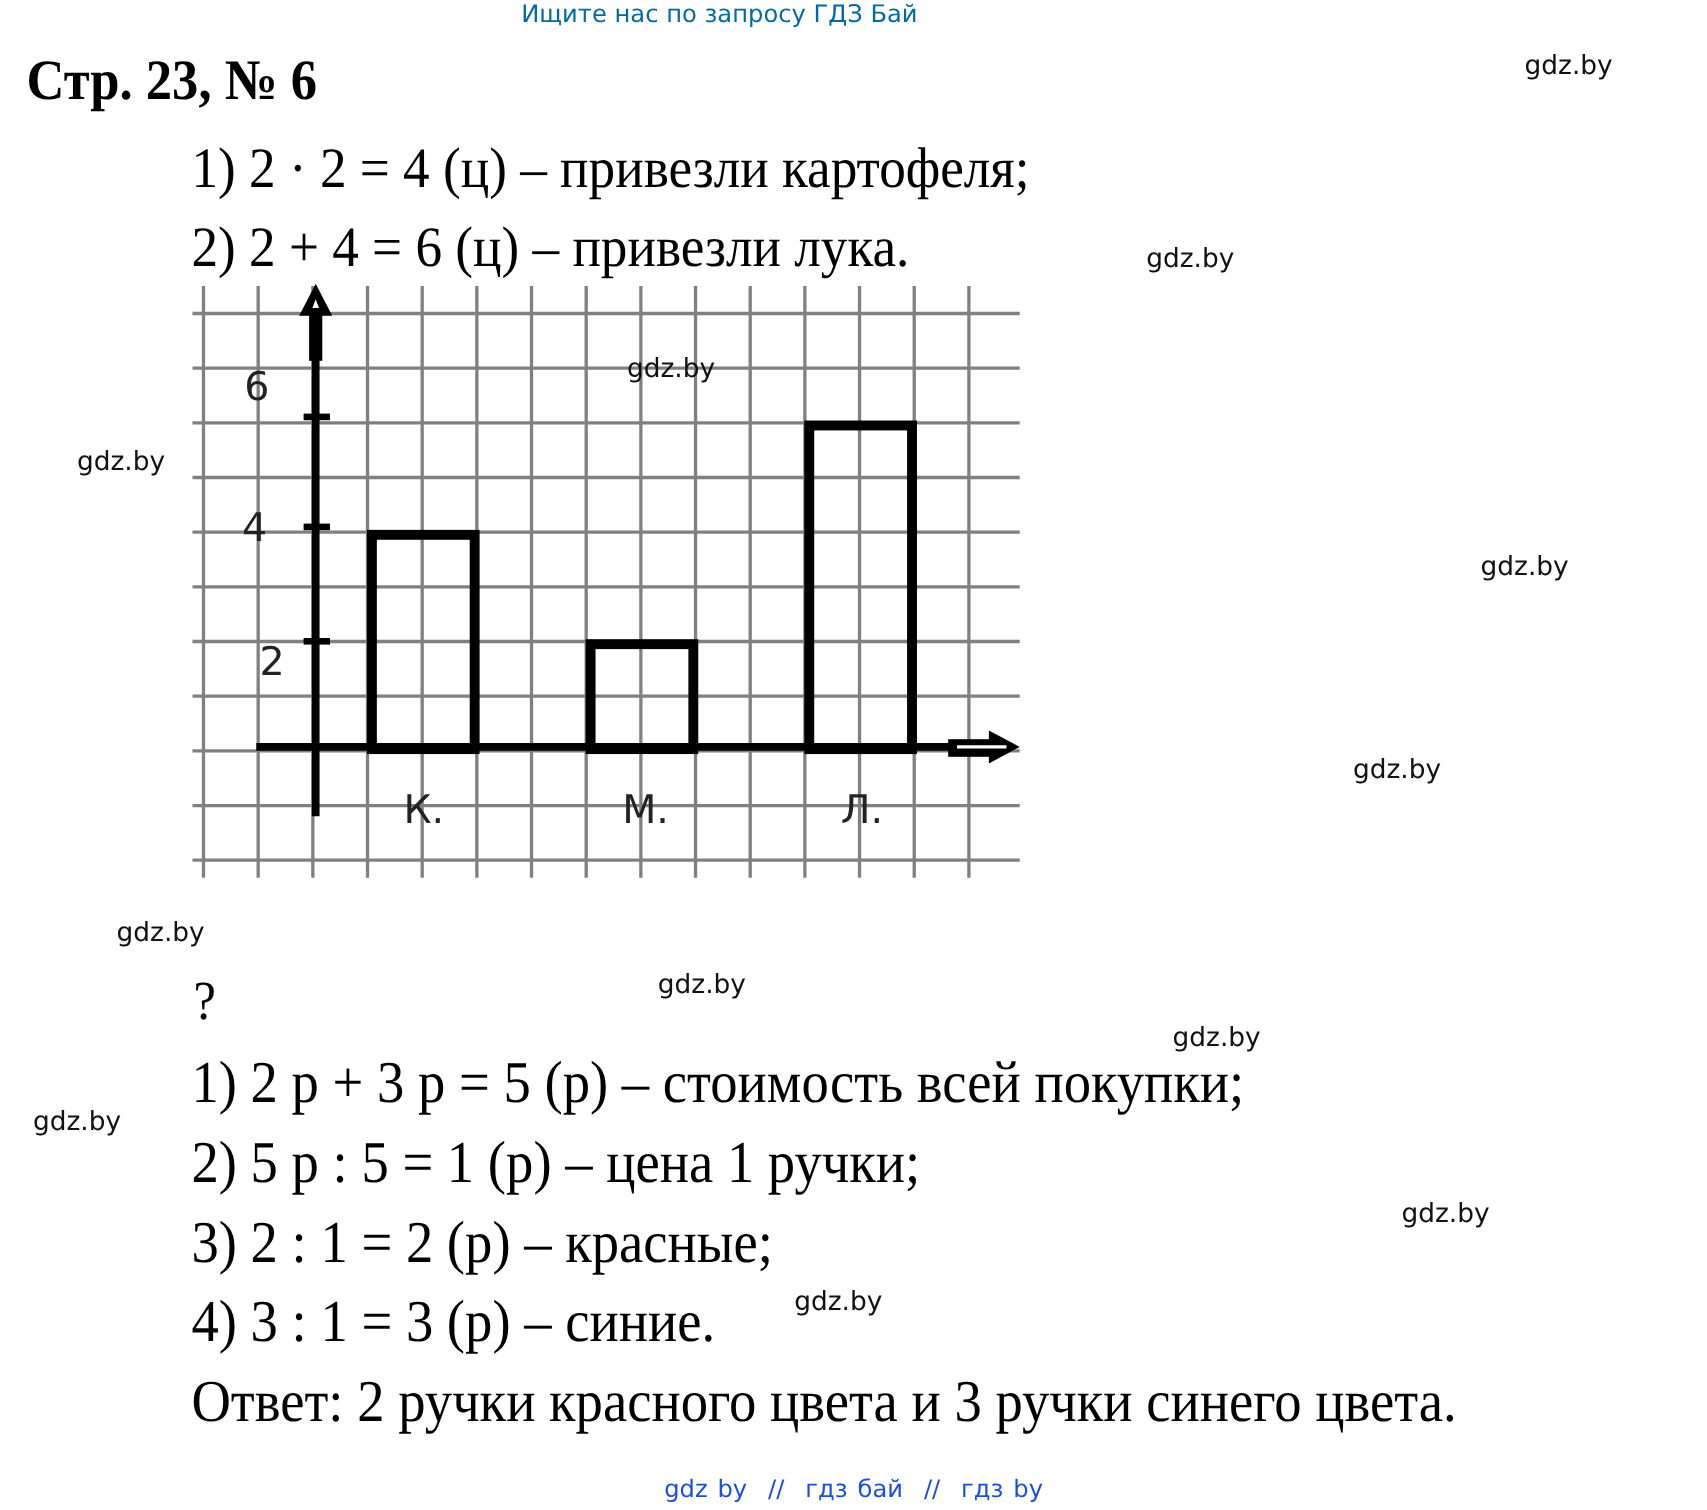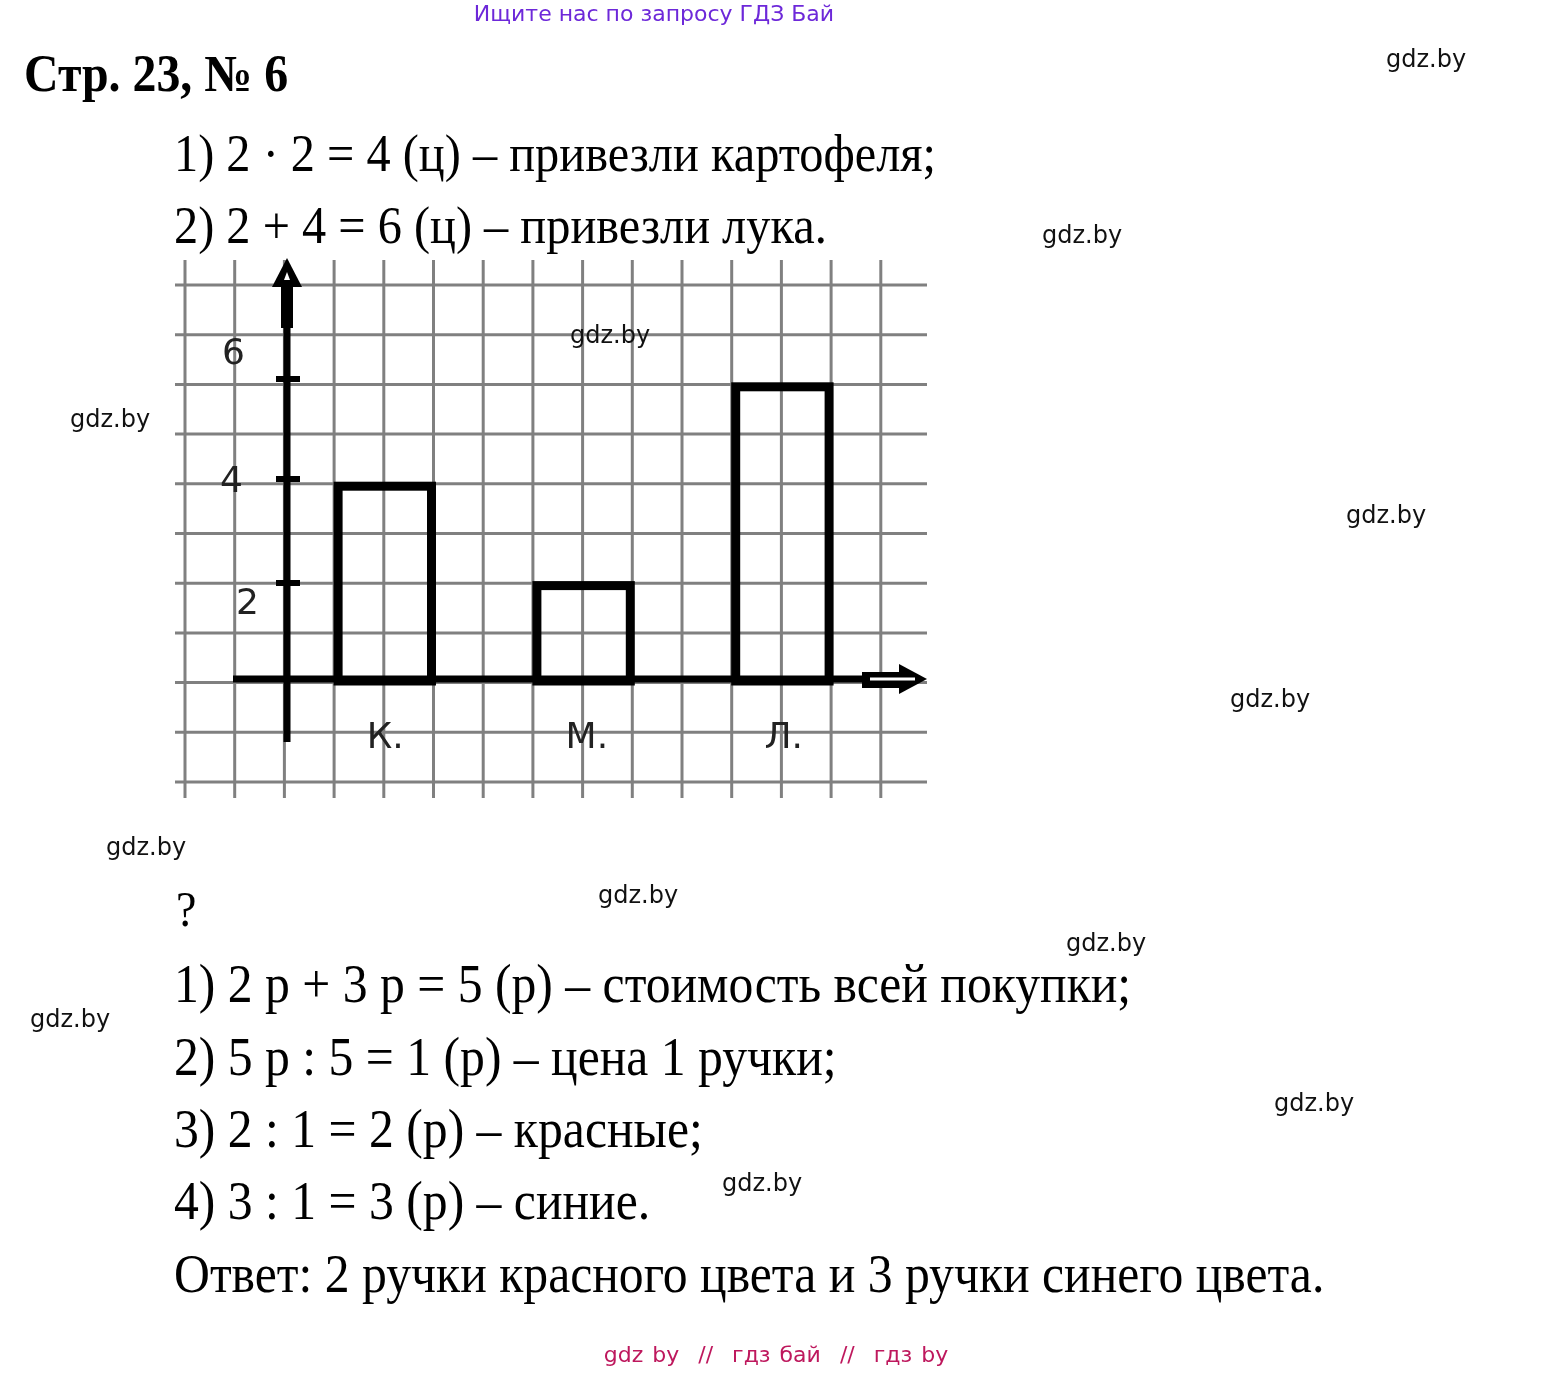--- a/index.html
+++ b/index.html
@@ -1,23 +1,23 @@
 <!DOCTYPE html>
 <html><head>
 <meta charset="utf-8">
 <style>
   html, body { margin:0; padding:0; background:#ffffff; }
   body { width:1552px; height:1373px; position:relative; overflow:hidden; }
   .abs { position:absolute; white-space:nowrap; }
-  .top-banner { left:0; width:1308px; top:0; text-align:center; font-family:"DejaVu Sans", sans-serif; font-size:22px; color:#6d28d9; line-height:28px; }
+  .top-banner { left:0; width:1308px; top:0; text-align:center; font-family:"DejaVu Sans", sans-serif; font-size:22px; color:#0369a1; line-height:28px; }
   .title { left:24px; top:44px; font-family:"Liberation Serif", serif; font-weight:bold; font-size:52px; color:#000; line-height:60px; transform:scaleX(0.92); transform-origin:left; }
   .sol { font-family:"Liberation Serif", serif; font-size:52px; color:#000; line-height:60px; transform:scaleX(0.93); transform-origin:left; }
   .sol2 { font-family:"Liberation Serif", serif; font-size:54px; color:#000; line-height:62px; transform:scaleX(0.92); transform-origin:left; }
   .wm { font-family:"DejaVu Sans", sans-serif; font-size:24px; color:#111; line-height:30px; }
-  .footer { left:0; width:1552px; top:1340px; text-align:center; font-family:"DejaVu Sans", sans-serif; font-size:22px; color:#be185d; line-height:30px; word-spacing:2px; }
+  .footer { left:0; width:1552px; top:1340px; text-align:center; font-family:"DejaVu Sans", sans-serif; font-size:22px; color:#1d4ed8; line-height:30px; word-spacing:2px; }
   .footer span.sep { margin:0 10px; }
   #chart { position:absolute; left:0; top:0; }
   .axis-num { font-family:"DejaVu Sans", sans-serif; font-size:36px; fill:#222; }
   .cat-label { font-family:"DejaVu Sans", sans-serif; font-size:36px; fill:#222; }
   .chart-wm { font-family:"DejaVu Sans", sans-serif; font-size:24px; fill:#111; }
 </style>
 </head>
 <body>
 
 <div class="abs top-banner">Ищите нас по запросу ГДЗ Бай</div>

